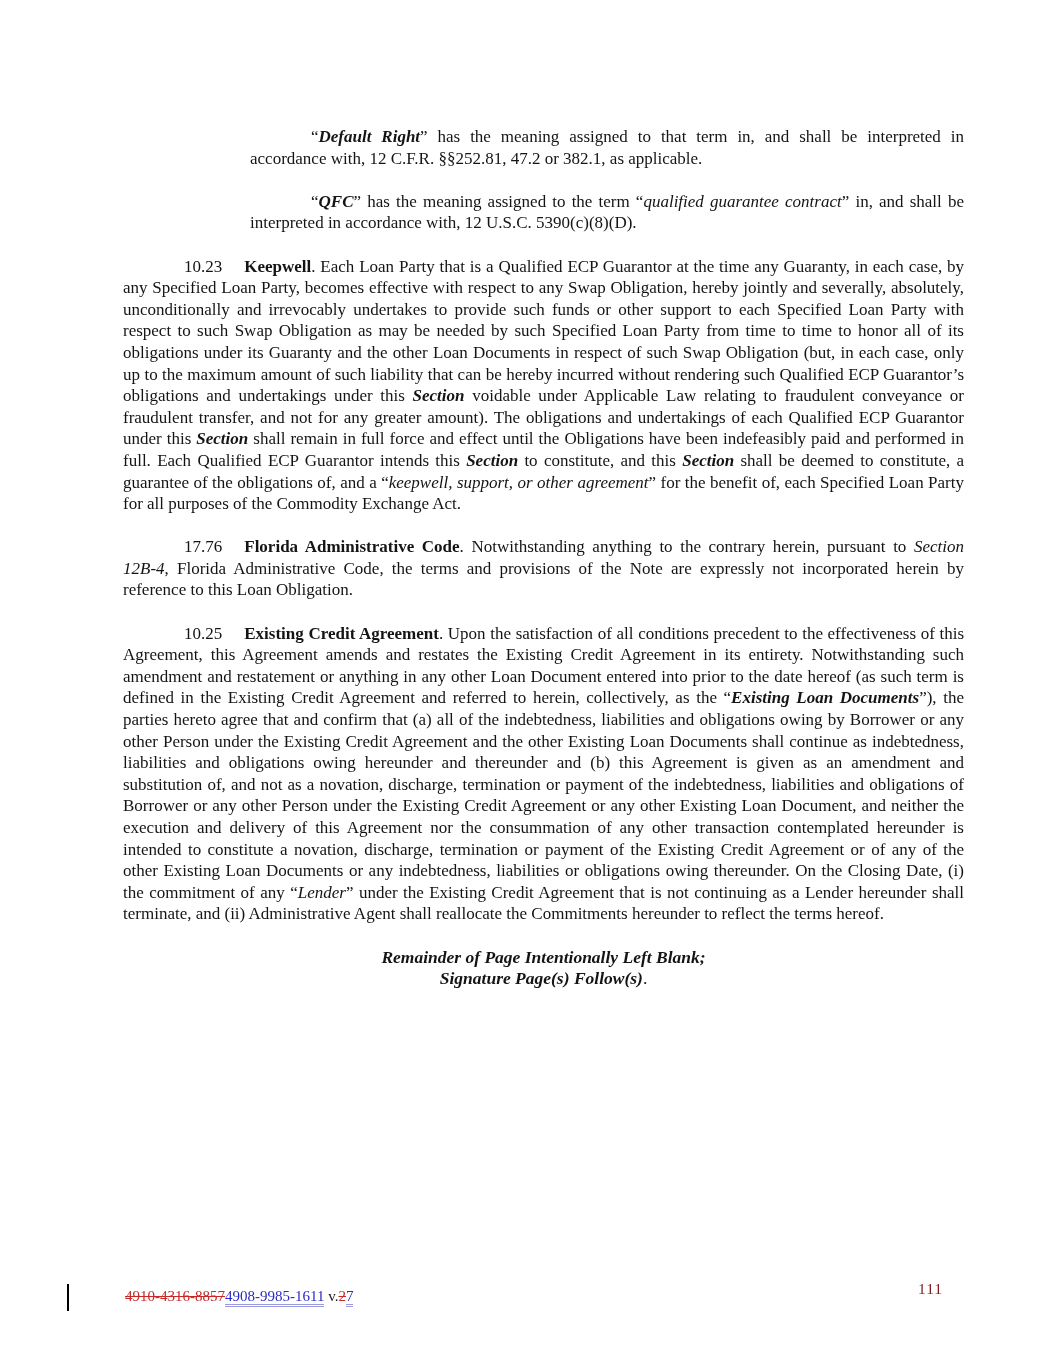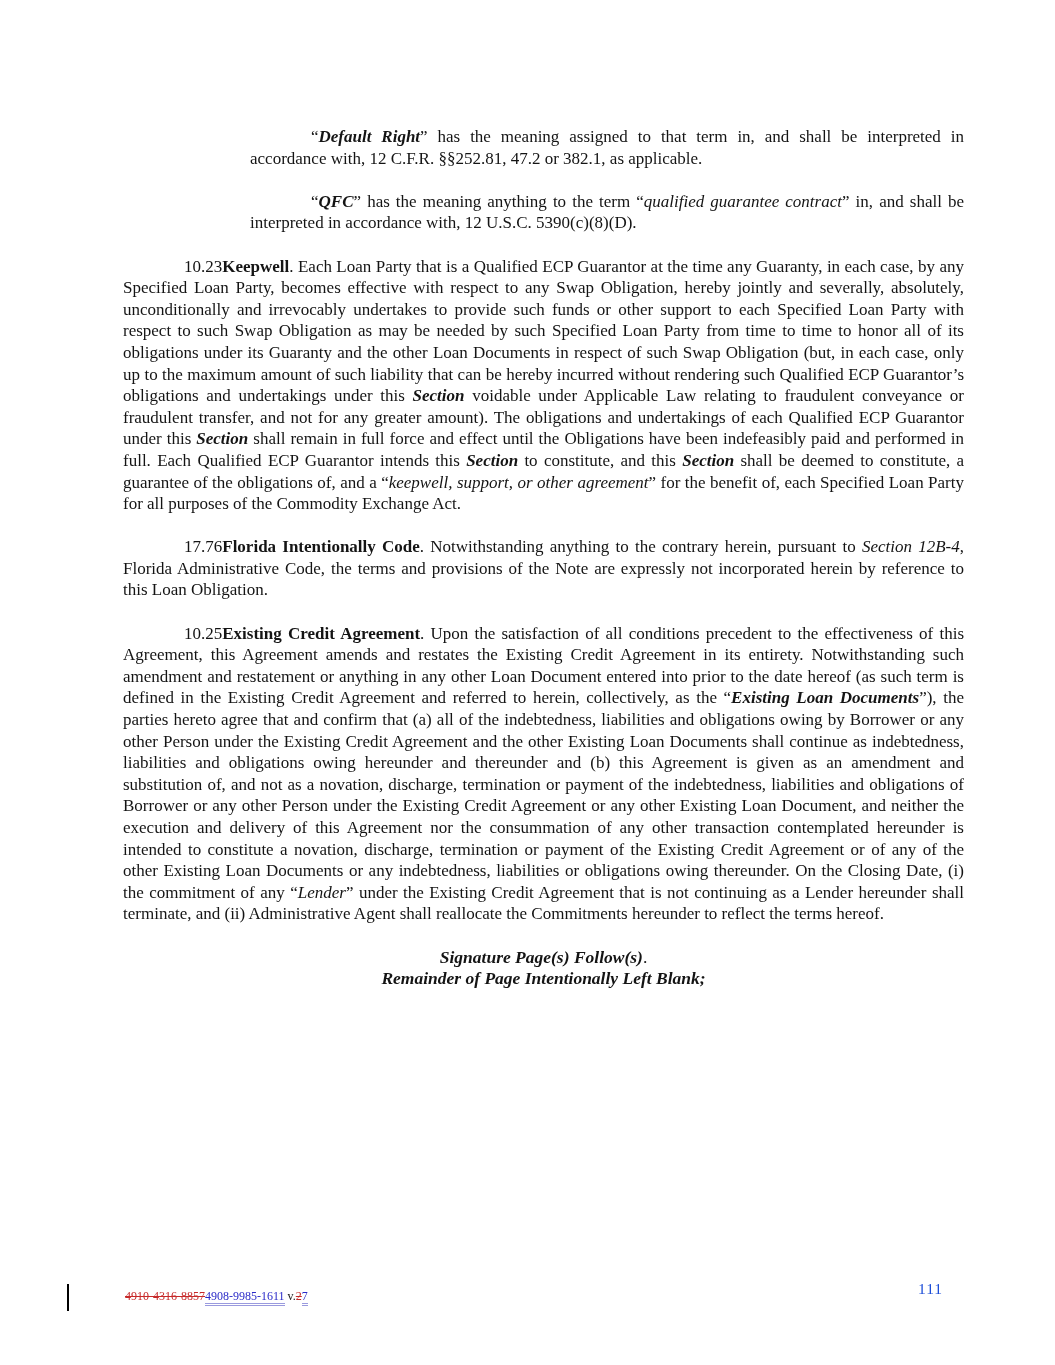--- a/index.html
+++ b/index.html
@@ -23,50 +23,50 @@
   p.def { margin-left:127px; }
   p.center {
     text-align:center;
     text-indent:0;
     margin:0;
     font-size:17.5px;
   }
   .b  { font-weight:bold; }
   .i  { font-style:italic; }
   .bi { font-weight:bold; font-style:italic; }
-  .num { }
+  .num { margin-right:22px; }
   .footer { position:absolute; left:0; top:1276px; width:1055px; height:70px; }
   .changebar {
     position:absolute; left:67px; top:8px;
     width:2px; height:27px; background:#000;
   }
   .docstamp {
     position:absolute; left:125px; top:11px;
-    font-size:12px; line-height:19px; white-space:nowrap;
+    font-size:15px; line-height:19px; white-space:nowrap;
   }
   .del { color:#c62828; text-decoration:line-through; }
   .ins { color:#2a2ac8; border-bottom:3px double #9a9ade; }
   .vp  { color:#1a1a1a; }
   .pagenum {
     position:absolute; left:918px; top:4px;
-    font-size:15.5px; color:#1d4ed8; letter-spacing:1px;
+    font-size:15.5px; color:#7f1d1d; letter-spacing:1px;
   }
 </style>
 </head>
 <body>
 
 <div class="page">
   <div class="content">
     <p class="para def"><span>“</span><span class="bi">Default Right</span><span>” has the meaning assigned to that term in, and shall be interpreted in accordance with, 12 C.F.R. §§252.81, 47.2 or 382.1, as applicable.</span></p>
-    <p class="para def"><span>“</span><span class="bi">QFC</span><span>” has the meaning anything to the term “</span><span class="i">qualified guarantee contract</span><span>” in, and shall be interpreted in accordance with, 12 U.S.C. 5390(c)(8)(D).</span></p>
+    <p class="para def"><span>“</span><span class="bi">QFC</span><span>” has the meaning assigned to the term “</span><span class="i">qualified guarantee contract</span><span>” in, and shall be interpreted in accordance with, 12 U.S.C. 5390(c)(8)(D).</span></p>
     <p class="para body"><span class="num">10.23</span><span class="b">Keepwell</span><span>. Each Loan Party that is a Qualified ECP Guarantor at the time any Guaranty, in each case, by any Specified Loan Party, becomes effective with respect to any Swap Obligation, hereby jointly and severally, absolutely, unconditionally and irrevocably undertakes to provide such funds or other support to each Specified Loan Party with respect to such Swap Obligation as may be needed by such Specified Loan Party from time to time to honor all of its obligations under its Guaranty and the other Loan Documents in respect of such Swap Obligation (but, in each case, only up to the maximum amount of such liability that can be hereby incurred without rendering such Qualified ECP Guarantor’s obligations and undertakings under this </span><span class="bi">Section</span><span> voidable under Applicable Law relating to fraudulent conveyance or fraudulent transfer, and not for any greater amount). The obligations and undertakings of each Qualified ECP Guarantor under this </span><span class="bi">Section</span><span> shall remain in full force and effect until the Obligations have been indefeasibly paid and performed in full. Each Qualified ECP Guarantor intends this </span><span class="bi">Section</span><span> to constitute, and this </span><span class="bi">Section</span><span> shall be deemed to constitute, a guarantee of the obligations of, and a “</span><span class="i">keepwell, support, or other agreement</span><span>” for the benefit of, each Specified Loan Party for all purposes of the Commodity Exchange Act.</span></p>
-    <p class="para body"><span class="num">17.76</span><span class="b">Florida Intentionally Code</span><span>. Notwithstanding anything to the contrary herein, pursuant to </span><span class="i">Section 12B-4</span><span>, Florida Administrative Code, the terms and provisions of the Note are expressly not incorporated herein by reference to this Loan Obligation.</span></p>
+    <p class="para body"><span class="num">17.76</span><span class="b">Florida Administrative Code</span><span>. Notwithstanding anything to the contrary herein, pursuant to </span><span class="i">Section 12B-4</span><span>, Florida Administrative Code, the terms and provisions of the Note are expressly not incorporated herein by reference to this Loan Obligation.</span></p>
     <p class="para body"><span class="num">10.25</span><span class="b">Existing Credit Agreement</span><span>. Upon the satisfaction of all conditions precedent to the effectiveness of this Agreement, this Agreement amends and restates the Existing Credit Agreement in its entirety. Notwithstanding such amendment and restatement or anything in any other Loan Document entered into prior to the date hereof (as such term is defined in the Existing Credit Agreement and referred to herein, collectively, as the “</span><span class="bi">Existing Loan Documents</span><span>”), the parties hereto agree that and confirm that (a) all of the indebtedness, liabilities and obligations owing by Borrower or any other Person under the Existing Credit Agreement and the other Existing Loan Documents shall continue as indebtedness, liabilities and obligations owing hereunder and thereunder and (b) this Agreement is given as an amendment and substitution of, and not as a novation, discharge, termination or payment of the indebtedness, liabilities and obligations of Borrower or any other Person under the Existing Credit Agreement or any other Existing Loan Document, and neither the execution and delivery of this Agreement nor the consummation of any other transaction contemplated hereunder is intended to constitute a novation, discharge, termination or payment of the Existing Credit Agreement or of any of the other Existing Loan Documents or any indebtedness, liabilities or obligations owing thereunder. On the Closing Date, (i) the commitment of any “</span><span class="i">Lender</span><span>” under the Existing Credit Agreement that is not continuing as a Lender hereunder shall terminate, and (ii) Administrative Agent shall reallocate the Commitments hereunder to reflect the terms hereof.</span></p>
+    <p class="para center"><span class="bi">Remainder of Page Intentionally Left Blank;</span></p>
     <p class="para center"><span class="bi">Signature Page(s) Follow(s)</span><span>.</span></p>
-    <p class="para center"><span class="bi">Remainder of Page Intentionally Left Blank;</span></p>
   </div>
 
   <div class="footer">
     <span class="changebar"></span>
     <div class="docstamp"><span class="del">4910-4316-8857</span><span class="ins">4908-9985-1611</span><span class="vp"> v.</span><span class="del">2</span><span class="ins">7</span></div>
     <div class="pagenum">111</div>
   </div>
 </div>
 
 </body></html>

